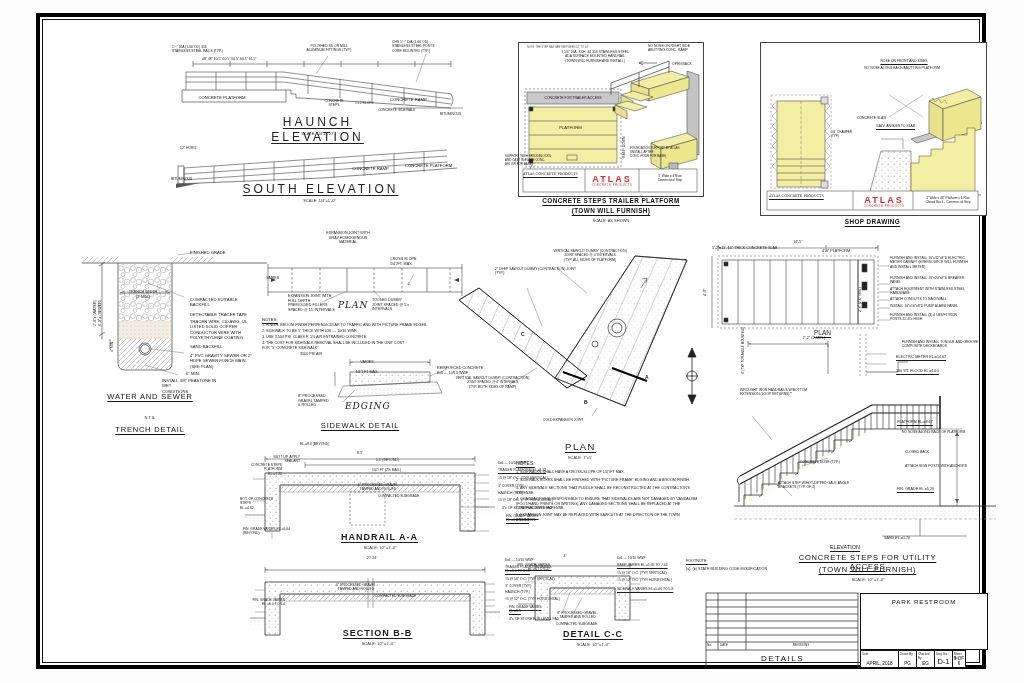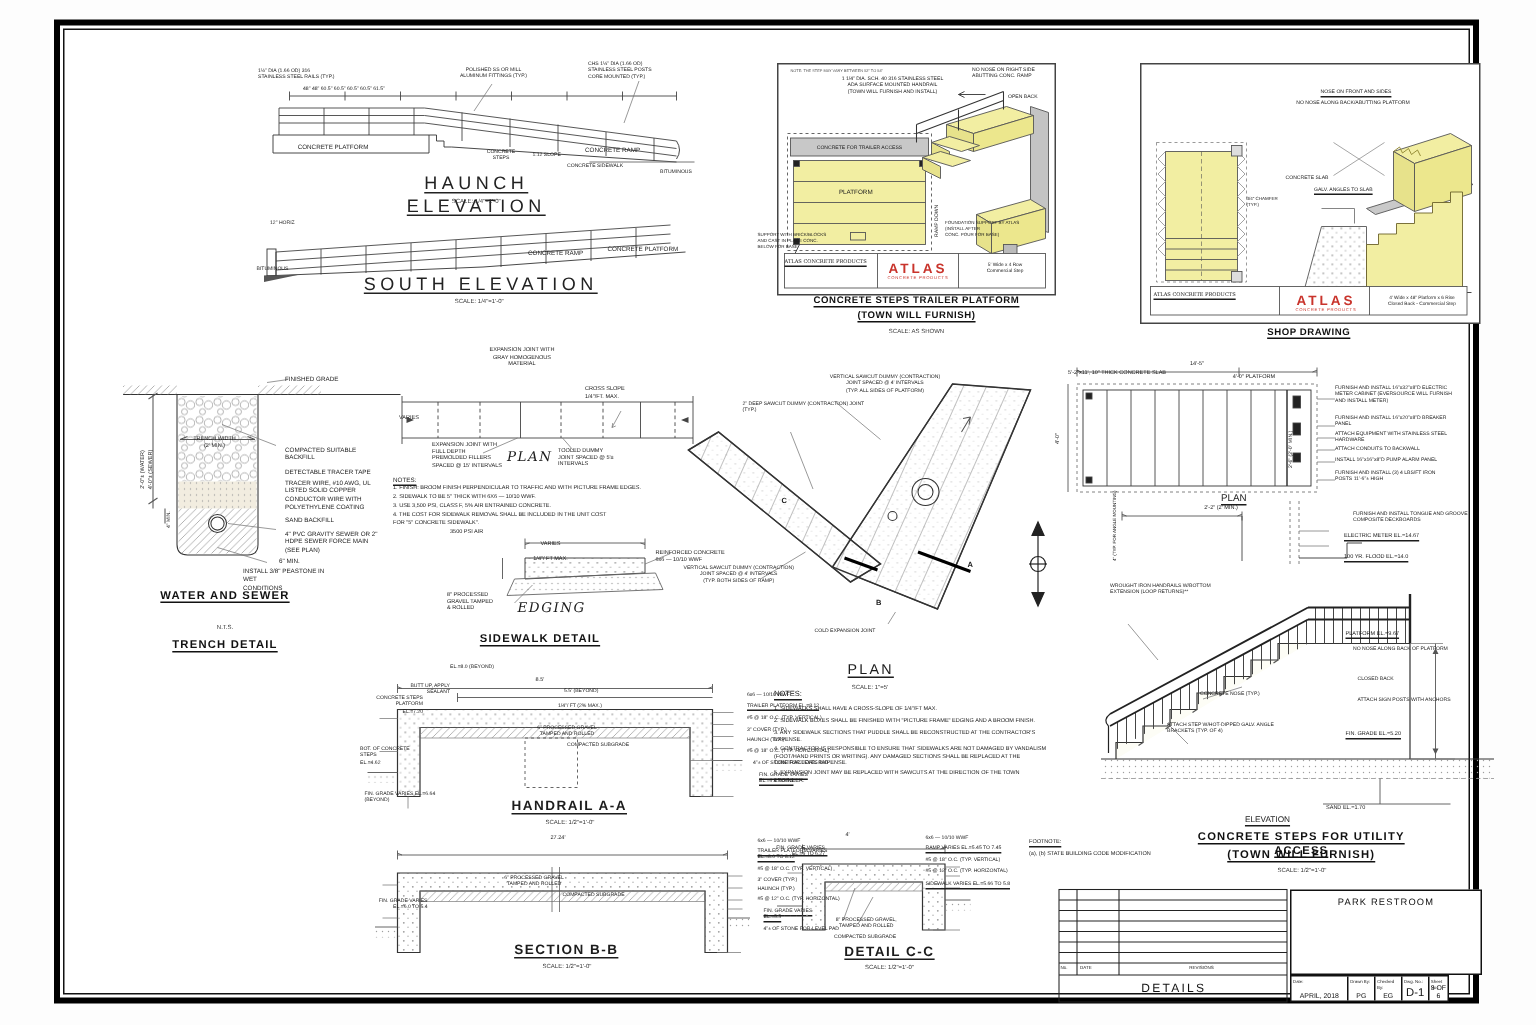--- a/index.html
+++ b/index.html
@@ -7,21 +7,21 @@
   #canvas{position:absolute;left:0;top:0;width:1024px;height:683px;}
   #sheet{position:absolute;left:36px;top:13px;width:950px;height:656px;background:#fff;
     border:4px solid #000;box-sizing:border-box;}
   #sheet-inner{position:absolute;left:42px;top:19px;width:938px;height:644px;
     border:1px solid #111;box-sizing:border-box;pointer-events:none;}
   .lbl{position:absolute;font-size:4.2px;line-height:1.25;color:#1c1c1c;white-space:pre-line;}
   .c{text-align:center;} .r{text-align:right;}
   .f3{font-size:3.4px;} .f35{font-size:3.7px;} .f5{font-size:5px;}
   .u{text-decoration:underline;text-underline-offset:1.5px;}
   .big-title{font-size:12px;letter-spacing:3px;color:#222;text-decoration:underline;text-underline-offset:2px;}
-  .dt{font-size:7.5px;font-weight:bold;letter-spacing:.8px;color:#111;text-decoration:underline;text-underline-offset:2px;}
+  .dt{font-size:7.5px;font-weight:normal;letter-spacing:.8px;color:#111;text-decoration:underline;text-underline-offset:2px;}
   .dt2{font-size:6.4px;font-weight:bold;letter-spacing:.4px;color:#111;text-decoration:underline;text-underline-offset:1.5px;}
   .scale{font-size:4px;color:#333;}
   .ital{font-family:"DejaVu Serif","Liberation Serif",serif;font-style:italic;font-size:9px;letter-spacing:1px;}
   .rot{transform:rotate(-90deg);transform-origin:left top;}
   .atlas-red{color:#c9342c;font-weight:bold;letter-spacing:2px;font-size:9px;}
   .atlas-red-sub{color:#c9342c;font-size:2.8px;letter-spacing:.5px;}
   .cutsheet{position:absolute;border:1px solid #444;background:#fff;}
   svg{position:absolute;overflow:visible;}
   .tb-box{position:absolute;border:1px solid #111;box-sizing:border-box;background:#fff;}
   .tb-cell{border-left:1px solid #111;box-sizing:border-box;position:relative;height:100%;}

